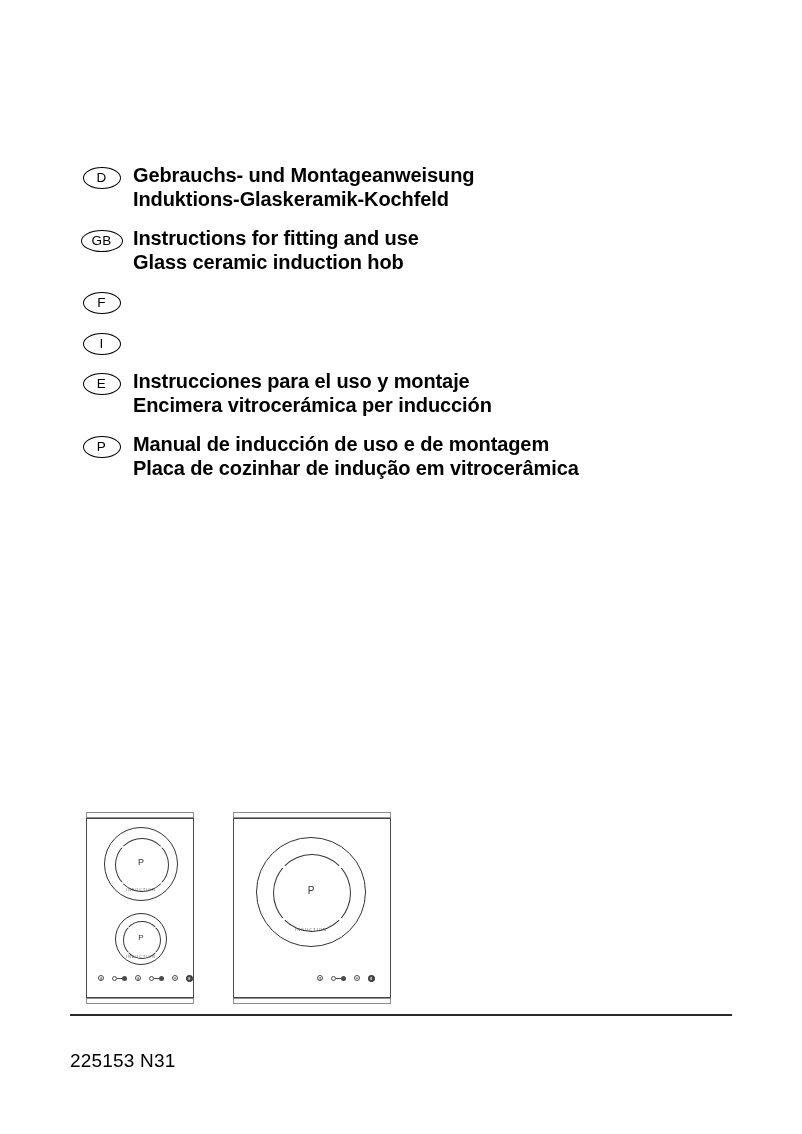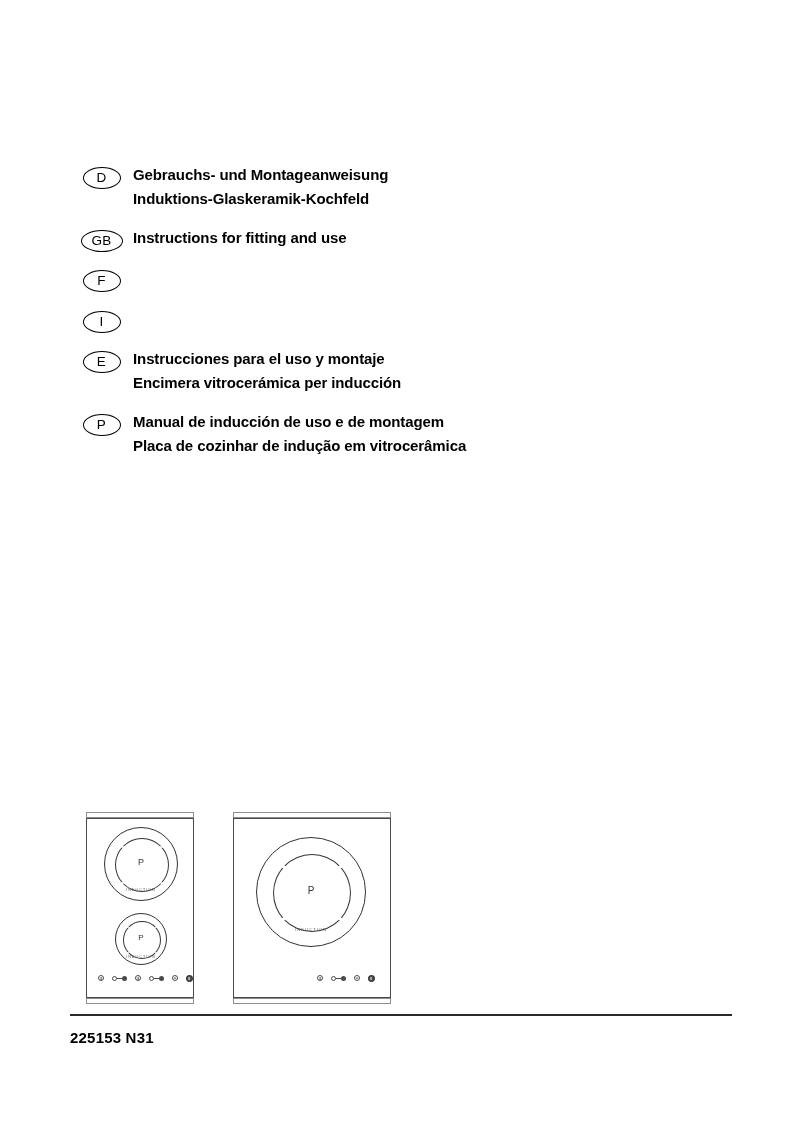--- a/index.html
+++ b/index.html
@@ -54,21 +54,21 @@
   .lang-badge.wide {
     width: 42px;
     text-align: center;
   }
   .lang-text {
     flex: 1 1 auto;
   }
   .lang-text .l1,
   .lang-text .l2 {
     font-weight: bold;
-    font-size: 15px;
+    font-size: 20px;
     line-height: 24px;
     white-space: nowrap;
     letter-spacing: -0.1px;
   }
 
   
   #hobs {
     position: absolute;
     left: 0;
     top: 812px;
@@ -234,23 +234,23 @@
     position: absolute;
     left: 70px;
     top: 1014px;
     width: 662px;
     height: 2.2px;
     background: #2a2a2a;
   }
   #footer-code {
     position: absolute;
     left: 70px;
-    top: 1029px;
-    font-size: 15px;
-    font-weight: bold;
+    top: 1050px;
+    font-size: 19px;
+    font-weight: normal;
     letter-spacing: 0.2px;
   }
 </style>
 </head>
 <body>
 
 <div id="lang-list">
 
   <div class="lang-row">
     <div class="lang-badge-cell">
@@ -261,20 +261,21 @@
       <div class="l2">Induktions-Glaskeramik-Kochfeld</div>
     </div>
   </div>
 
   <div class="lang-row">
     <div class="lang-badge-cell">
       <span class="lang-badge wide">GB</span>
     </div>
     <div class="lang-text">
       <div class="l1">Instructions for fitting and use</div>
+      <div class="l2">Glass ceramic induction hob</div>
     </div>
   </div>
 
   <div class="lang-row">
     <div class="lang-badge-cell">
       <span class="lang-badge">F</span>
     </div>
     <div class="lang-text">
     </div>
   </div>

